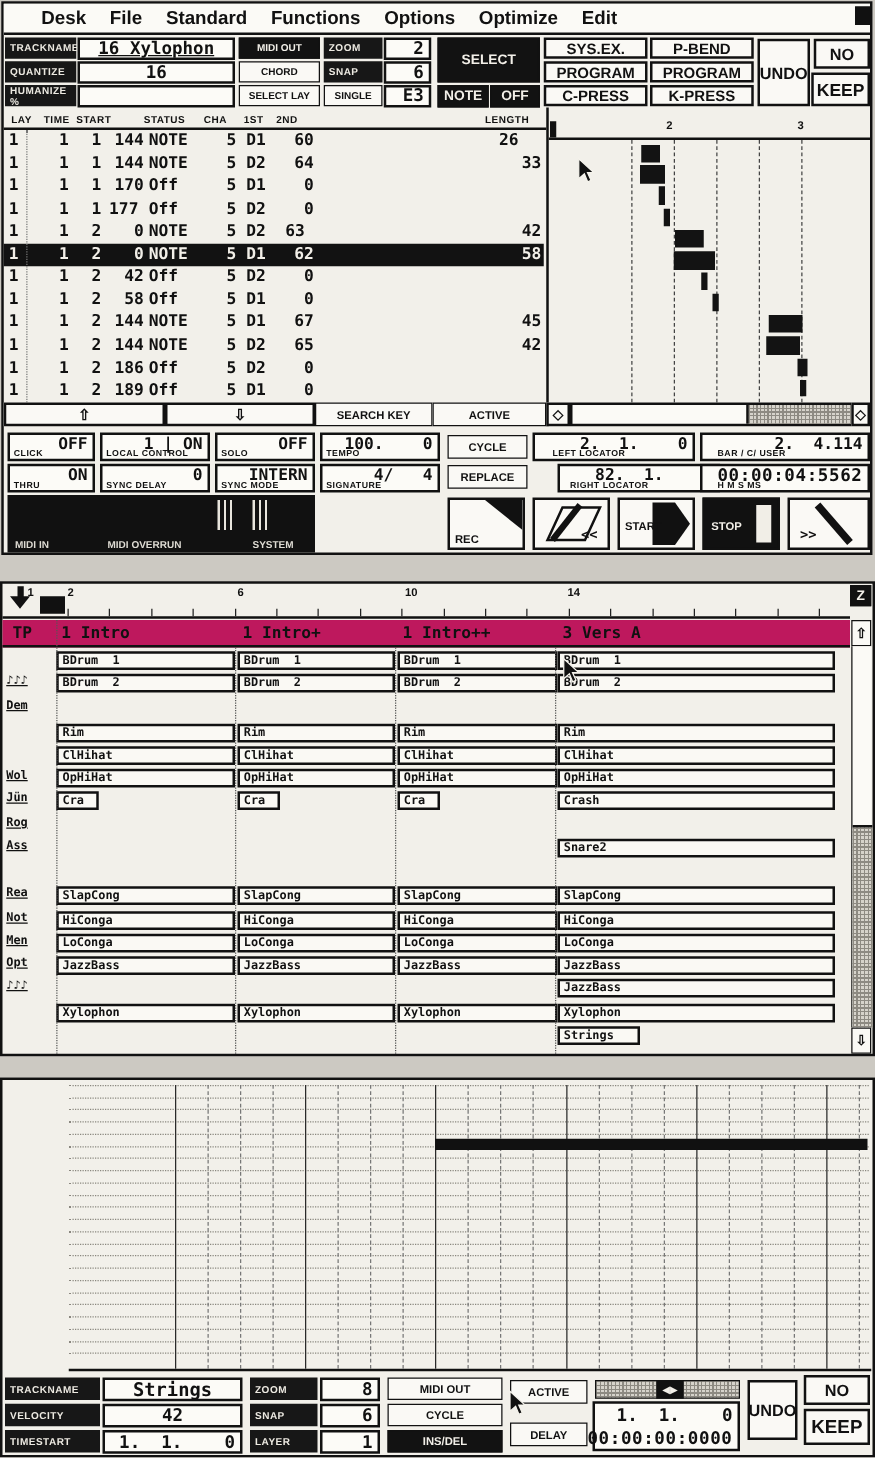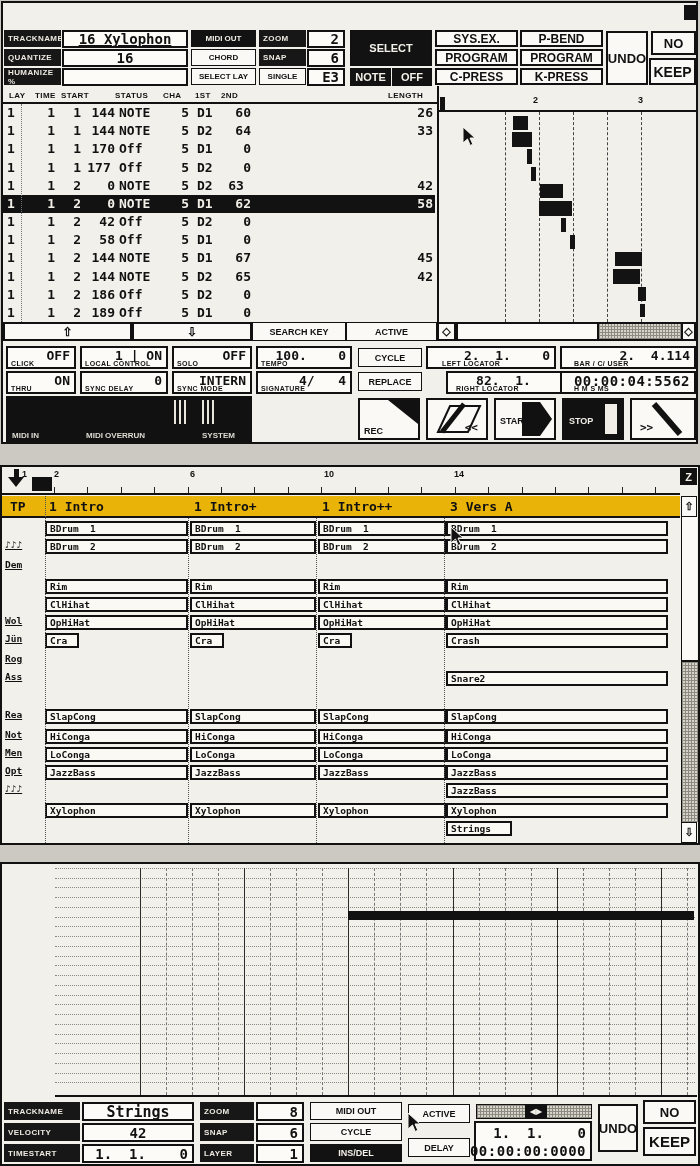--- a/index.html
+++ b/index.html
@@ -32,20 +32,29 @@
   .cursor{position:absolute;width:16px;height:22px;z-index:50;}
   .diam{font-size:11px;}
 </style>
 </head>
 <body>
 
 <div id="page">
 
   <div class="panel" id="p1" style="left:1px;top:1px;width:697px;height:443px;"></div>
 
+  <div class="abs" style="left:3px;top:3px;width:693px;height:25px;background:#fbfaf6;border-bottom:2px solid #111;display:flex;align-items:center;gap:19px;padding-left:30px;font-weight:bold;font-size:15px;box-sizing:border-box;">
+    <span>Desk</span>
+    <span>File</span>
+    <span>Standard</span>
+    <span>Functions</span>
+    <span>Options</span>
+    <span>Optimize</span>
+    <span>Edit</span>
+  </div>
   <div class="abs" style="left:684px;top:5px;width:12px;height:15px;background:#111;"></div>
 
   <div class="lbl" style="left:4px;top:30px;width:57px;height:17px;">TRACKNAME</div>
   <div class="vbox" style="left:62px;top:30px;width:126px;height:18px;justify-content:center;text-decoration:underline;"><span>16 Xylophon</span></div>
   <div class="lbl" style="left:4px;top:49px;width:57px;height:17px;">QUANTIZE</div>
   <div class="vbox" style="left:62px;top:49px;width:126px;height:18px;justify-content:center;"><span>16</span></div>
   <div class="lbl" style="left:4px;top:68px;width:57px;height:17px;">HUMANIZE %</div>
   <div class="vbox" style="left:62px;top:68px;width:126px;height:18px;"><span></span></div>
 
   <div class="btn sm inv" style="left:191px;top:30px;width:65px;height:17px;">MIDI OUT</div>
@@ -87,21 +96,21 @@
   <div id="event-rows" class="abs" style="left:0;top:0;">
       <div class="evrow" style="position: absolute; left: 3px; top: 104px; width: 432px; height: 18.17px;">
         <div class="evcell" style="left: 4px; width: 20px; text-align: left;">1</div>
         <div class="evcell" style="left: 26px; width: 26px; text-align: right;">1</div>
         <div class="evcell" style="left: 54px; width: 24px; text-align: right;">1</div>
         <div class="evcell" style="left: 80px; width: 32px; text-align: right;">144</div>
         <div class="evcell" style="left: 116px; width: 54px; text-align: left;">NOTE</div>
         <div class="evcell" style="left: 166px; width: 20px; text-align: right;">5</div>
         <div class="evcell" style="left: 194px; width: 26px; text-align: left;">D1</div>
         <div class="evcell" style="left: 218px; width: 30px; text-align: right;">60</div>
-        <div class="evcell" style="left: 378px; width: 52px; text-align: right;">26</div>
+        <div class="evcell" style="left: 378px; width: 52px; text-align: center;">26</div>
       </div>
       <div class="evrow" style="position: absolute; left: 3px; top: 122.17px; width: 432px; height: 18.17px;">
         <div class="evcell" style="left: 4px; width: 20px; text-align: left;">1</div>
         <div class="evcell" style="left: 26px; width: 26px; text-align: right;">1</div>
         <div class="evcell" style="left: 54px; width: 24px; text-align: right;">1</div>
         <div class="evcell" style="left: 80px; width: 32px; text-align: right;">144</div>
         <div class="evcell" style="left: 116px; width: 54px; text-align: left;">NOTE</div>
         <div class="evcell" style="left: 166px; width: 20px; text-align: right;">5</div>
         <div class="evcell" style="left: 194px; width: 26px; text-align: left;">D2</div>
         <div class="evcell" style="left: 218px; width: 30px; text-align: right;">64</div>
@@ -364,21 +373,21 @@
       <div class="tick" style="left: 519.6px; top: 20px;"></div>
       <div class="tick" style="left: 553px; top: 20px;"></div>
       <div class="tick" style="left: 586.4px; top: 20px;"></div>
       <div class="tick" style="left: 619.8px; top: 20px;"></div>
       <div class="tick" style="left: 653.2px; top: 20px;"></div>
     </div>
   <div class="btn" style="left:680px;top:468px;width:17px;height:17px;background:#111;color:#f2efe8;font-size:11px;border-width:1px;">
       <span>Z</span>
     </div>
 
-  <div class="abs" style="left:2px;top:496px;width:678px;height:22px;border-bottom:2px solid #111;box-sizing:border-box;background:#eab308;">
+  <div class="abs" style="left:2px;top:496px;width:678px;height:22px;border-bottom:2px solid #111;box-sizing:border-box;background:#be185d;">
     <span class="colhdr" style="left:8px;">TP</span>
     <span class="colhdr" style="left:47px;">1 Intro</span>
     <span class="colhdr" style="left:192px;">1 Intro+</span>
     <span class="colhdr" style="left:320px;">1 Intro++</span>
     <span class="colhdr" style="left:448px;">3 Vers A</span>
   </div>
   <div class="btn" style="left:681px;top:496px;width:16px;height:21px;font-size:11px;border-width:1px;">
       <span>⇧</span>
     </div>
 

